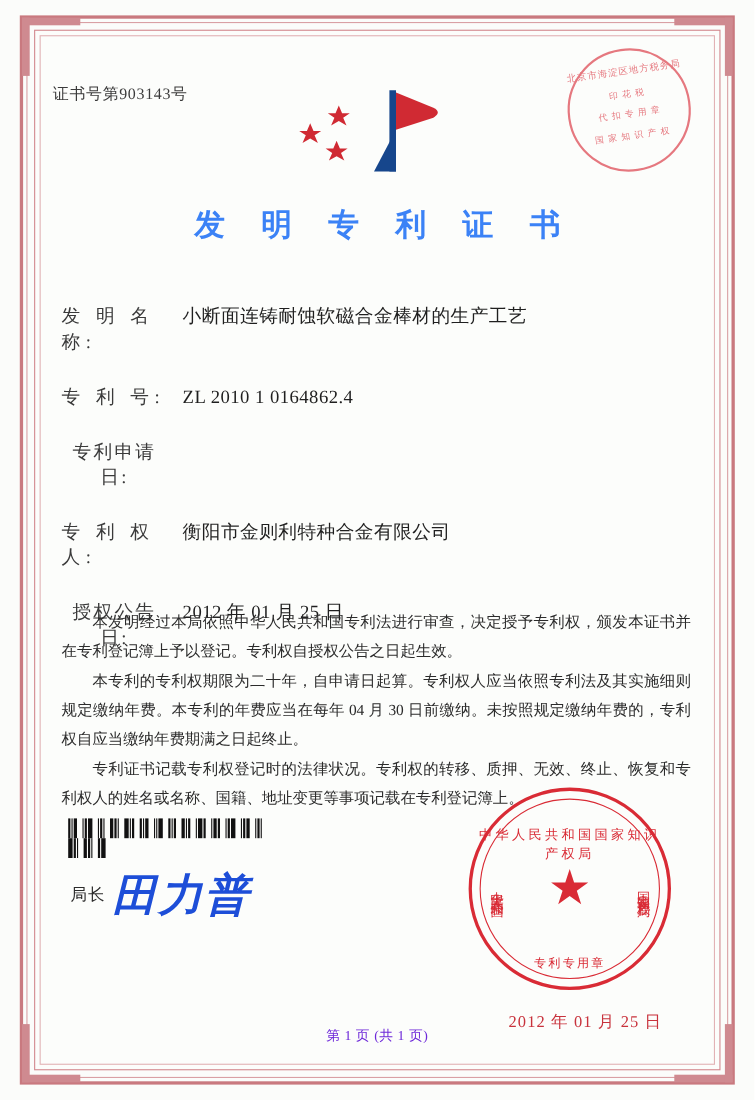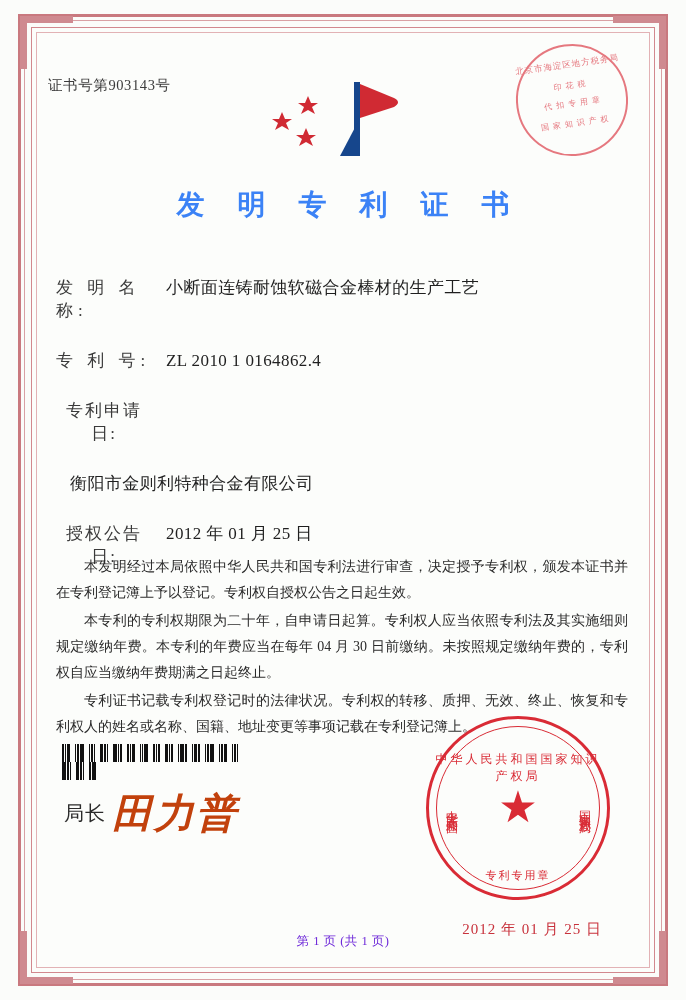--- a/index.html
+++ b/index.html
@@ -189,29 +189,29 @@
   }
 
   .signature-row {
     position: absolute;
     left: 16px;
     top: 742px;
     display: flex;
     align-items: center;
   }
   .sig-label {
-    font-size: 20px;
+    font-size: 15px;
     color: #2b2b2b;
     margin-right: 6px;
     letter-spacing: 1px;
   }
   .sig-mark {
     font-family: "Liberation Serif", serif;
     font-size: 40px;
-    color: #c2410c;
+    color: #1d4ed8;
     font-style: italic;
     letter-spacing: 2px;
     font-weight: bold;
   }
 
   
   .seal {
     position: absolute;
     right: 28px;
     top: 672px;
@@ -327,20 +327,21 @@
       <div class="field-row">
         <div class="field-label">专 利 号:</div>
         <div class="field-sep"></div>
         <div class="field-value">ZL 2010 1 0164862.4</div>
       </div>
       <div class="field-row tight">
         <div class="field-label">专利申请日:</div>
         <div class="field-sep"></div>
       </div>
       <div class="field-row">
+        <div class="field-label">专 利 权 人:</div>
         <div class="field-sep"></div>
         <div class="field-value">衡阳市金则利特种合金有限公司</div>
       </div>
       <div class="field-row tight">
         <div class="field-label">授权公告日:</div>
         <div class="field-sep"></div>
         <div class="field-value">2012 年 01 月 25 日</div>
       </div>
     </div>
 

